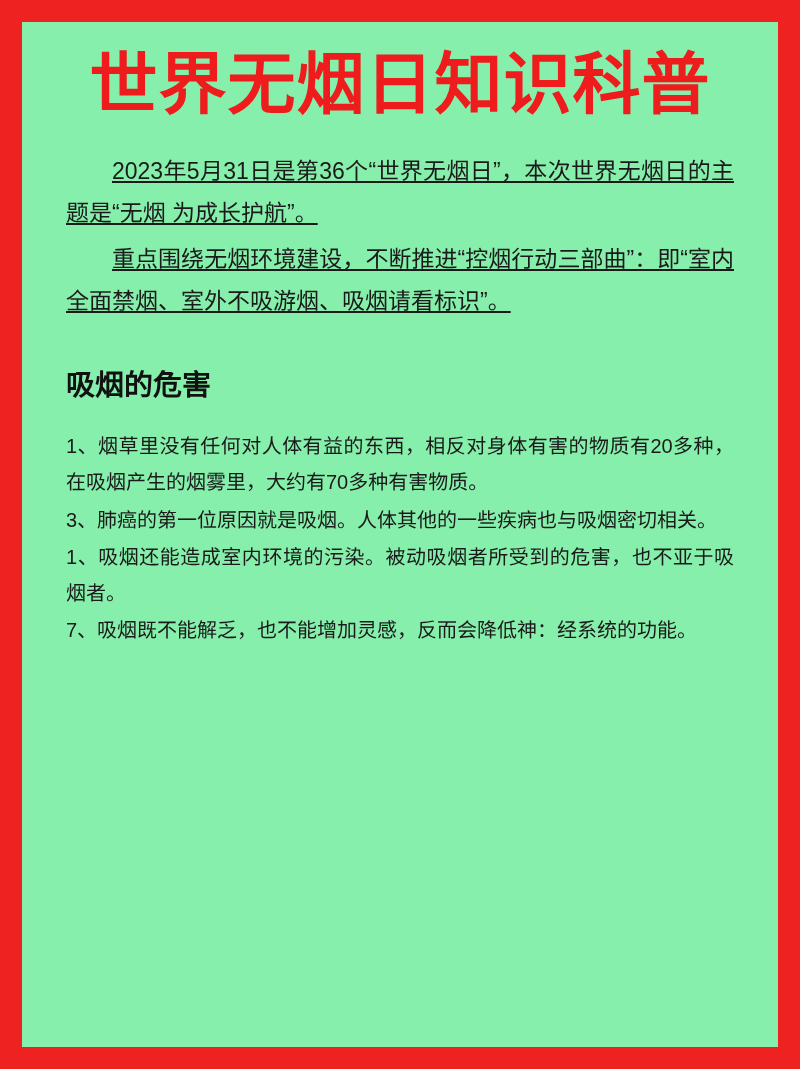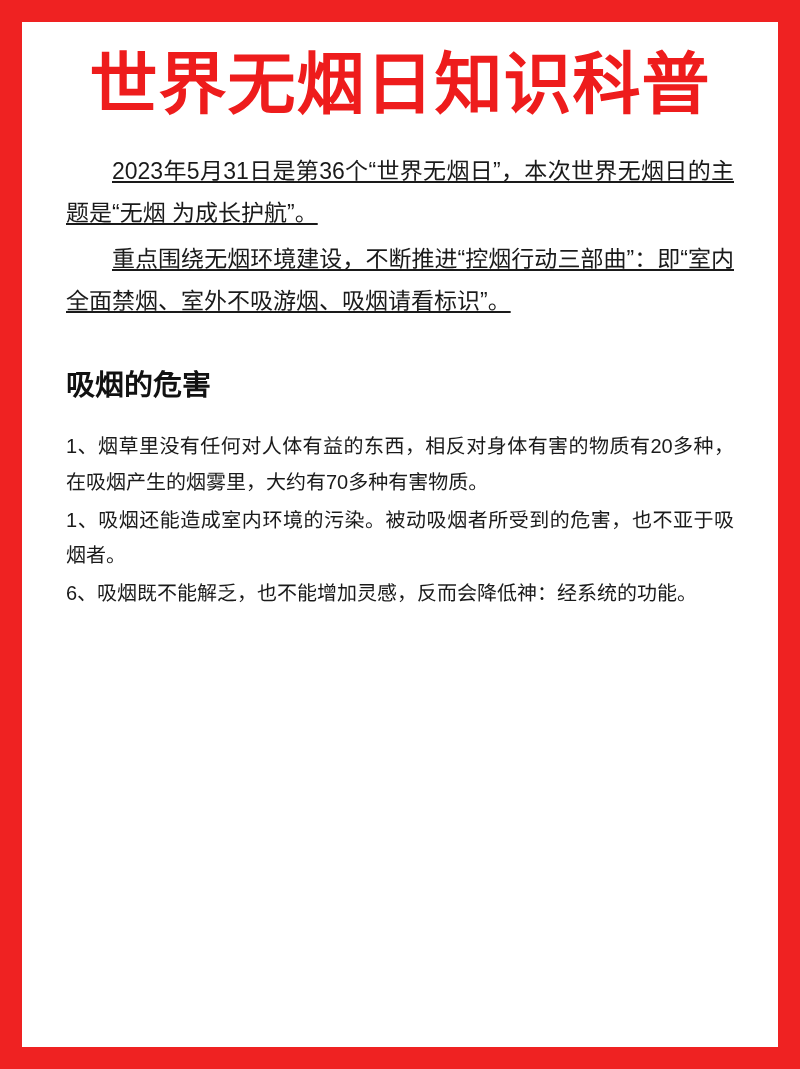--- a/index.html
+++ b/index.html
@@ -18,21 +18,21 @@
     width: 800px;
     height: 1069px;
     box-sizing: border-box;
     background: #ef2222;
     padding: 22px 22px 22px 22px;
   }
   .poster-inner {
     box-sizing: border-box;
     width: 100%;
     height: 100%;
-    background: #ffffff;
+    background: #86efac;
     padding: 26px 44px 20px 44px;
     overflow: hidden;
   }
   .title {
     margin: 0;
     padding: 0 0 8px 0;
     text-align: center;
     color: #ee1c1c;
     font-size: 68px;
     line-height: 1.08;
@@ -82,18 +82,19 @@
 
     <div class="intro">
       <p>2023年5月31日是第36个“世界无烟日”，本次世界无烟日的主题是“无烟 为成长护航”。</p>
       <p>重点围绕无烟环境建设，不断推进“控烟行动三部曲”：即“室内全面禁烟、室外不吸游烟、吸烟请看标识”。</p>
     </div>
 
     <h2 class="section-heading">吸烟的危害</h2>
 
     <ul class="list">
       <li>1、烟草里没有任何对人体有益的东西，相反对身体有害的物质有20多种，在吸烟产生的烟雾里，大约有70多种有害物质。</li>
+      <li>3、肺癌的第一位原因就是吸烟。人体其他的一些疾病也与吸烟密切相关。</li>
       <li>1、吸烟还能造成室内环境的污染。被动吸烟者所受到的危害，也不亚于吸烟者。</li>
-      <li>6、吸烟既不能解乏，也不能增加灵感，反而会降低神：经系统的功能。</li>
+      <li>7、吸烟既不能解乏，也不能增加灵感，反而会降低神：经系统的功能。</li>
     </ul>
 
   </div>
 </div>
 
 </body></html>

